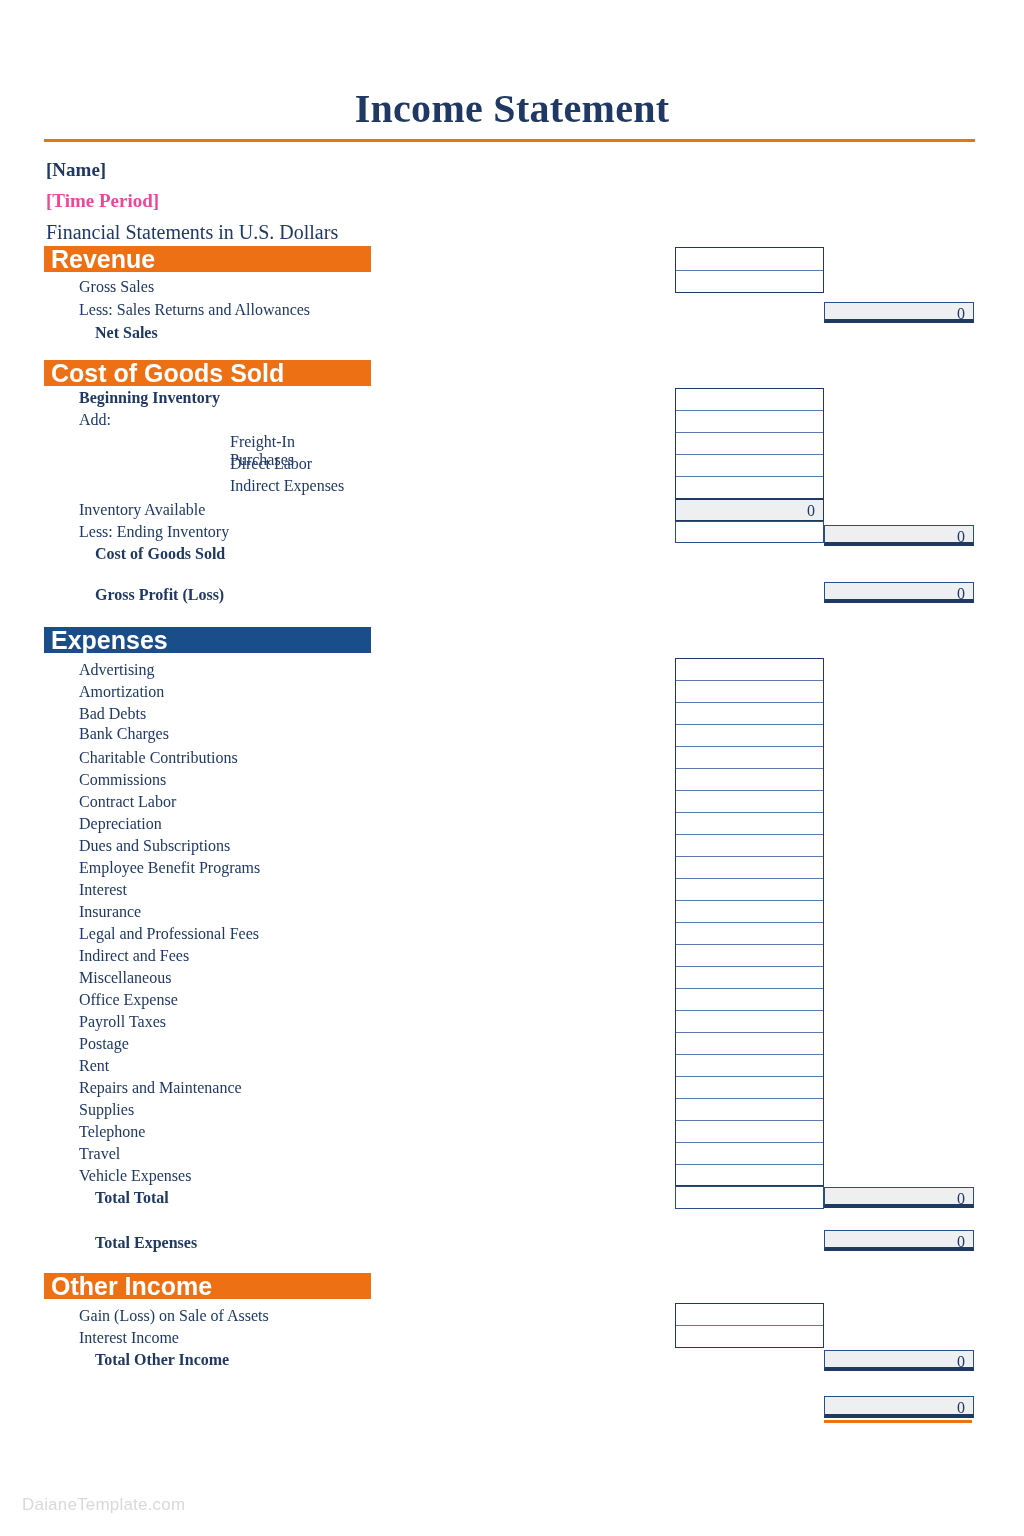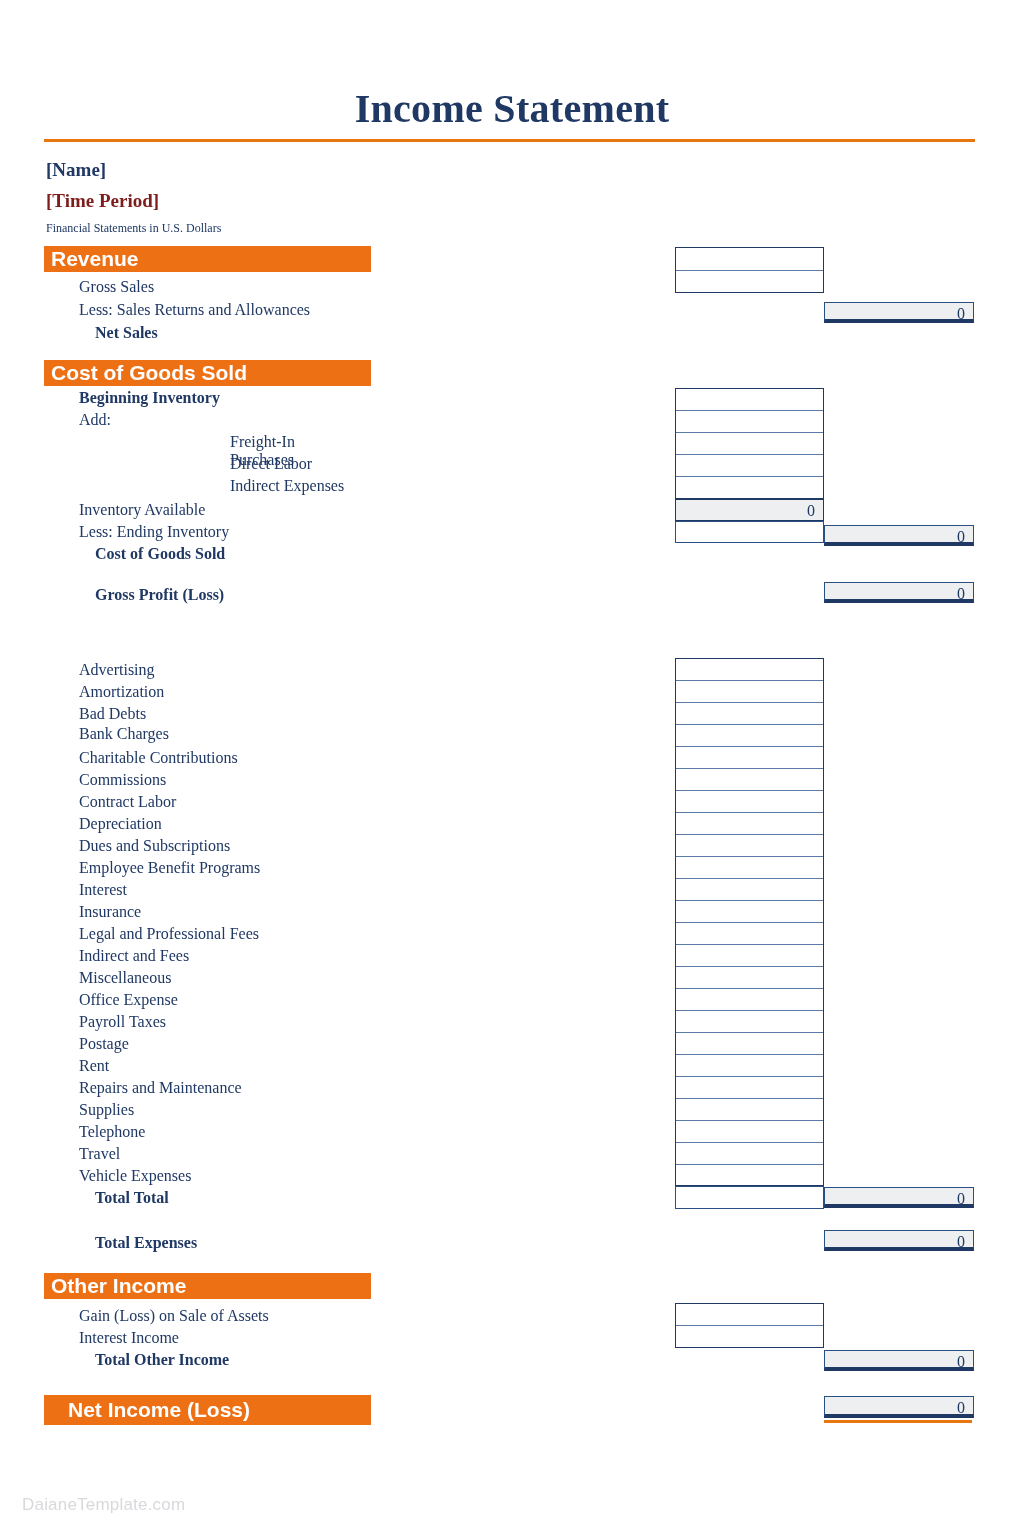--- a/index.html
+++ b/index.html
@@ -50,39 +50,39 @@
     font-size: 19px;
     font-weight: bold;
     color: #1f3864;
   }
   .meta-period {
     position: absolute;
     left: 46px;
     top: 190px;
     font-size: 19px;
     font-weight: bold;
-    color: #7f1d1d;
+    color: #ec4899;
   }
   .meta-currency {
     position: absolute;
     left: 46px;
     top: 221px;
-    font-size: 12px;
+    font-size: 20px;
     color: #1f3864;
   }
 
   
   .bar {
     position: absolute;
     left: 44px;
     width: 327px;
     height: 26px;
     color: #ffffff;
     font-family: "Liberation Sans", "DejaVu Sans", sans-serif;
-    font-size: 21px;
+    font-size: 25px;
     font-weight: bold;
     line-height: 26px;
     box-sizing: border-box;
     padding-left: 7px;
   }
   .bar.orange { background: #ed7014; }
   .bar.navy   { background: #1a4e8a; }
   .bar.indent { padding-left: 24px; }
 
   
@@ -216,20 +216,21 @@
 
   <div class="total" style="left:824px; top:525px; width:150px; height:21px;">
     <span>0</span>
   </div>
 
   <div class="lbl b" style="left:95px; top:586px;">Gross Profit (Loss)</div>
   <div class="total" style="left:824px; top:582px; width:150px; height:21px;">
     <span>0</span>
   </div>
 
+  <div class="bar navy" style="top:627px;">Expenses</div>
 
   <div id="expense-labels">
       <div class="lbl" style="left: 79px; top: 661px;">Advertising</div>
       <div class="lbl" style="left: 79px; top: 683px;">Amortization</div>
       <div class="lbl" style="left: 79px; top: 705px;">Bad Debts</div>
       <div class="lbl" style="left: 79px; top: 725px;">Bank Charges</div>
       <div class="lbl" style="left: 79px; top: 749px;">Charitable Contributions</div>
       <div class="lbl" style="left: 79px; top: 771px;">Commissions</div>
       <div class="lbl" style="left: 79px; top: 793px;">Contract Labor</div>
       <div class="lbl" style="left: 79px; top: 815px;">Depreciation</div>
@@ -295,20 +296,19 @@
   <div class="lbl b" style="left:95px; top:1351px;">Total Other Income</div>
 
   <div class="cellstack" style="left:675px; top:1303px; width:149px; height:45px;">
     <div class="srow" style="height:22px;"></div>
     <div class="srow" style="height:22px;"></div>
   </div>
   <div class="total" style="left:824px; top:1350px; width:150px; height:21px;">
     <span>0</span>
   </div>
 
-  <div class="bar orange indent" style="top:1395px; height:30px; line-height:30px;">Net Income (Loss)</div>
   <div class="total orangeunder" style="left:824px; top:1396px; width:150px; height:22px;">
     <span>0</span>
   </div>
 
   <div class="watermark">DaianeTemplate.com</div>
 
 </div>
 
 </body></html>

